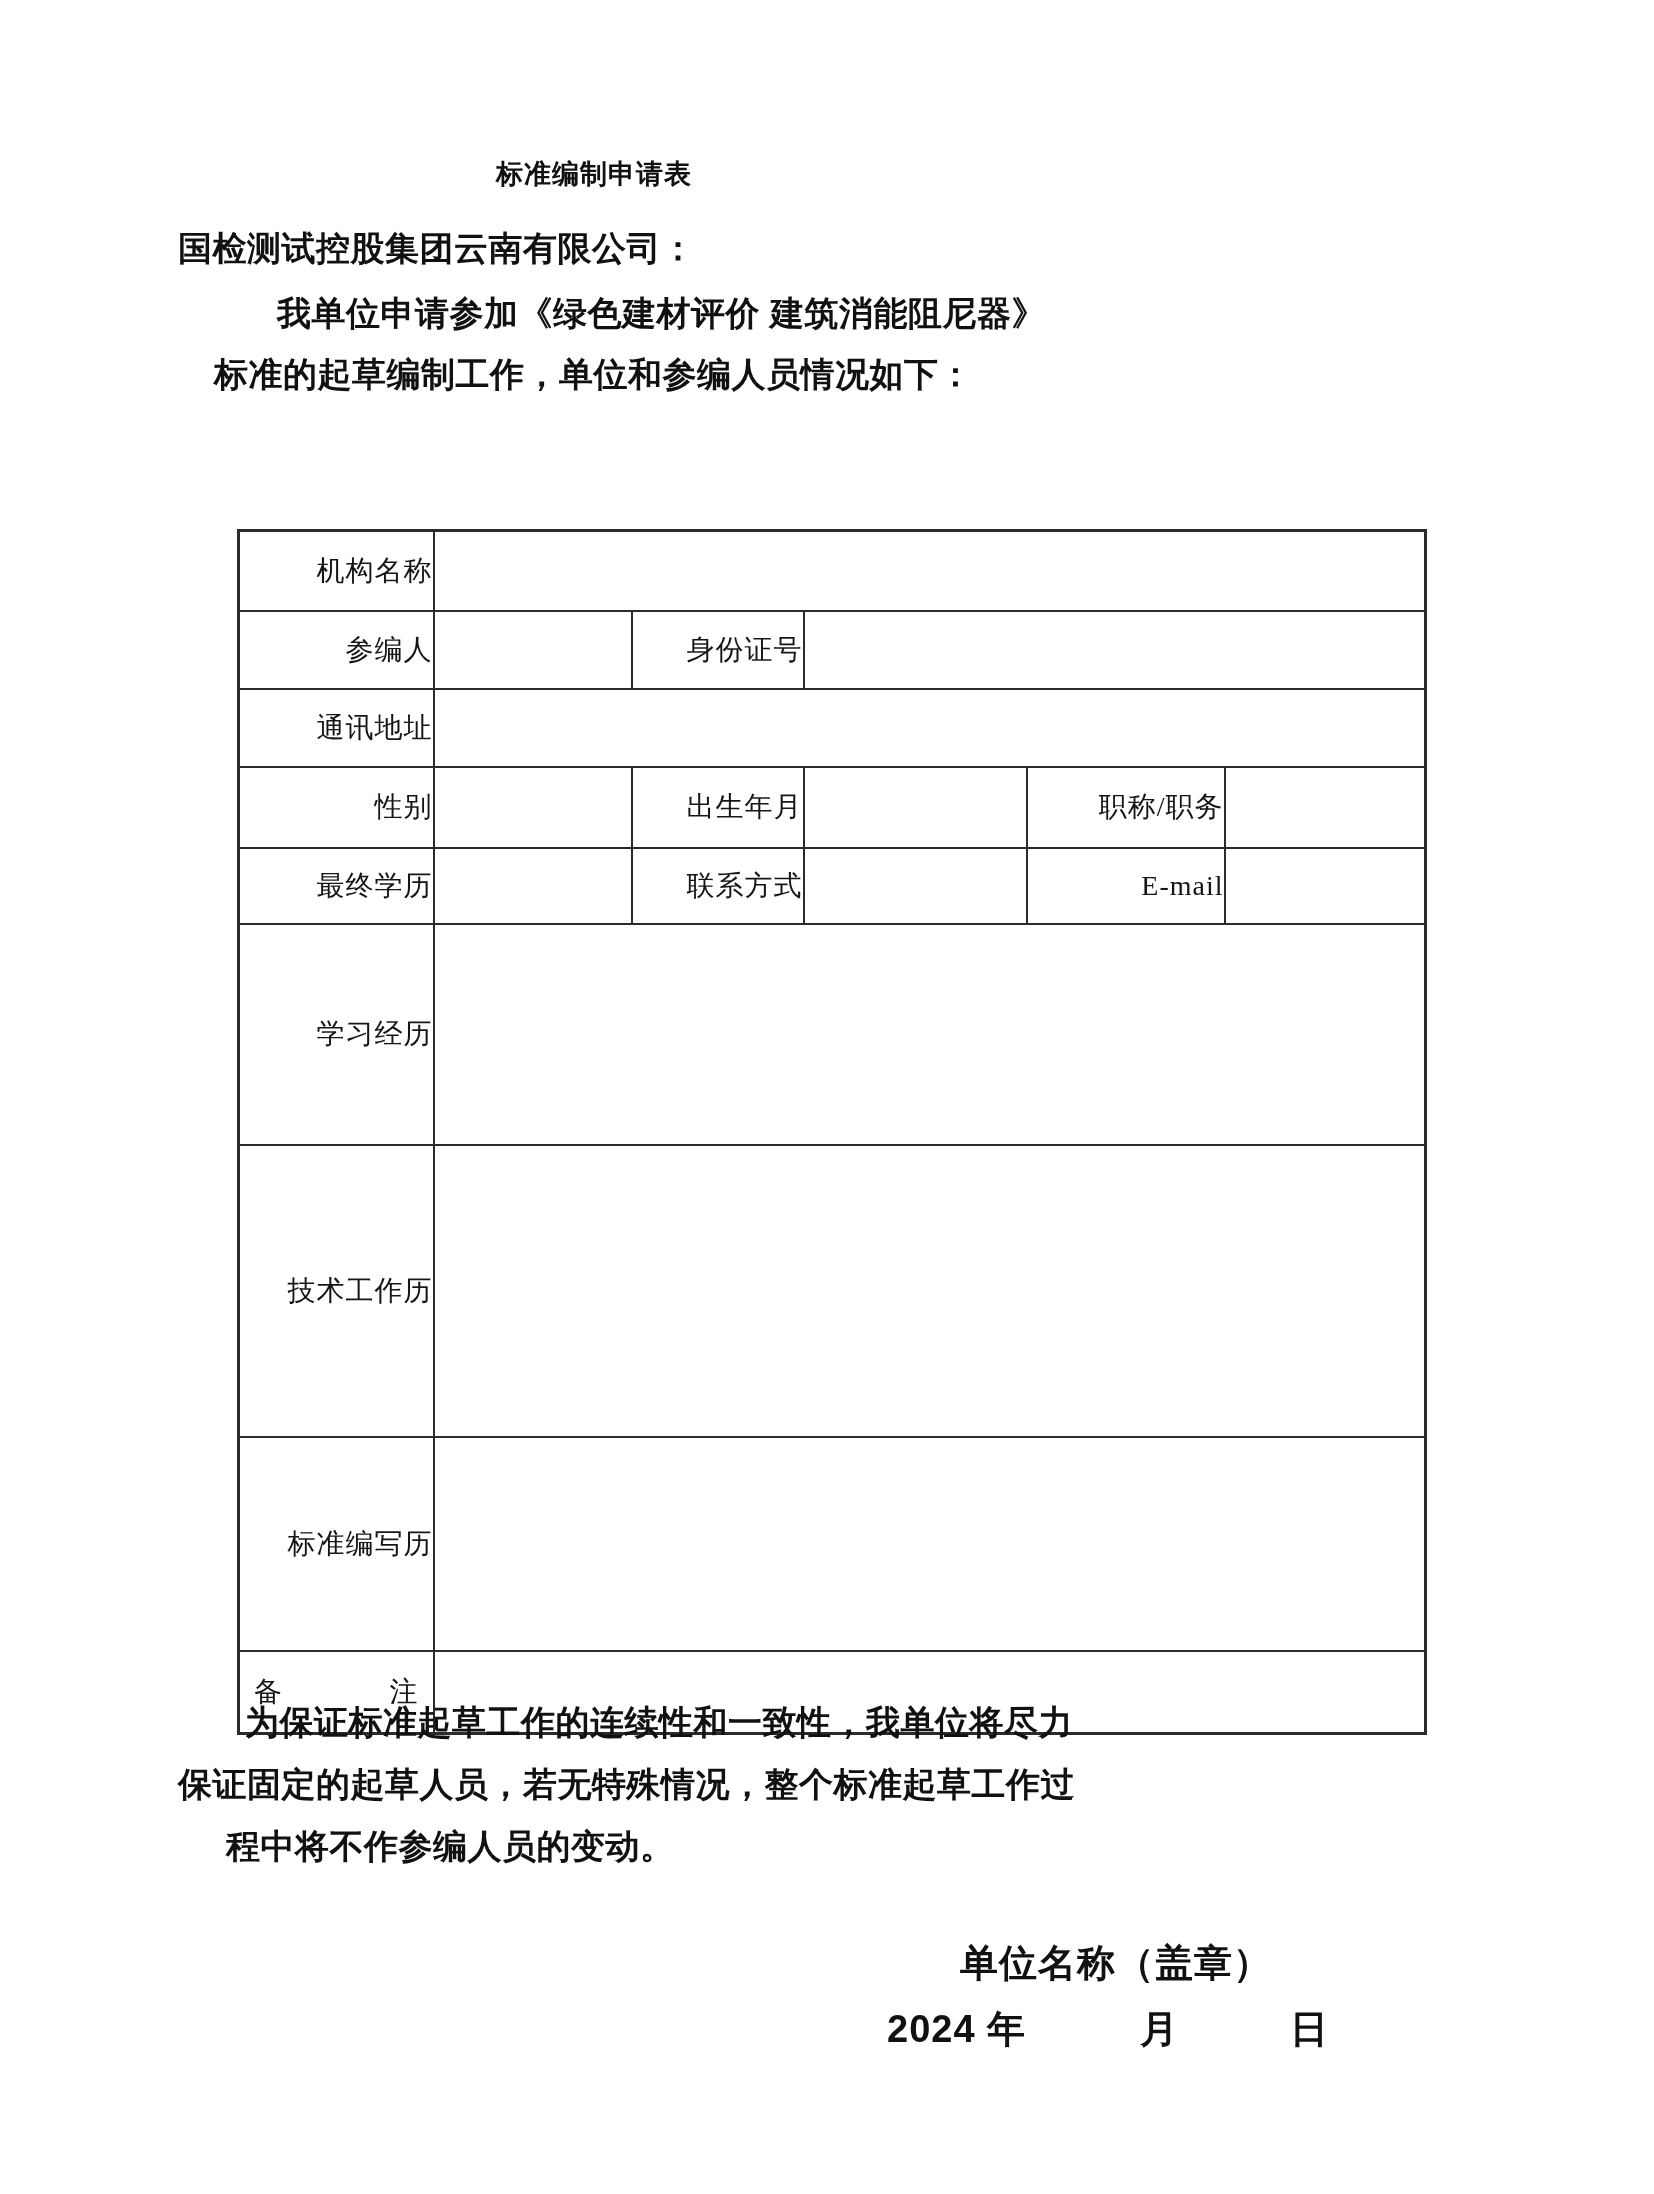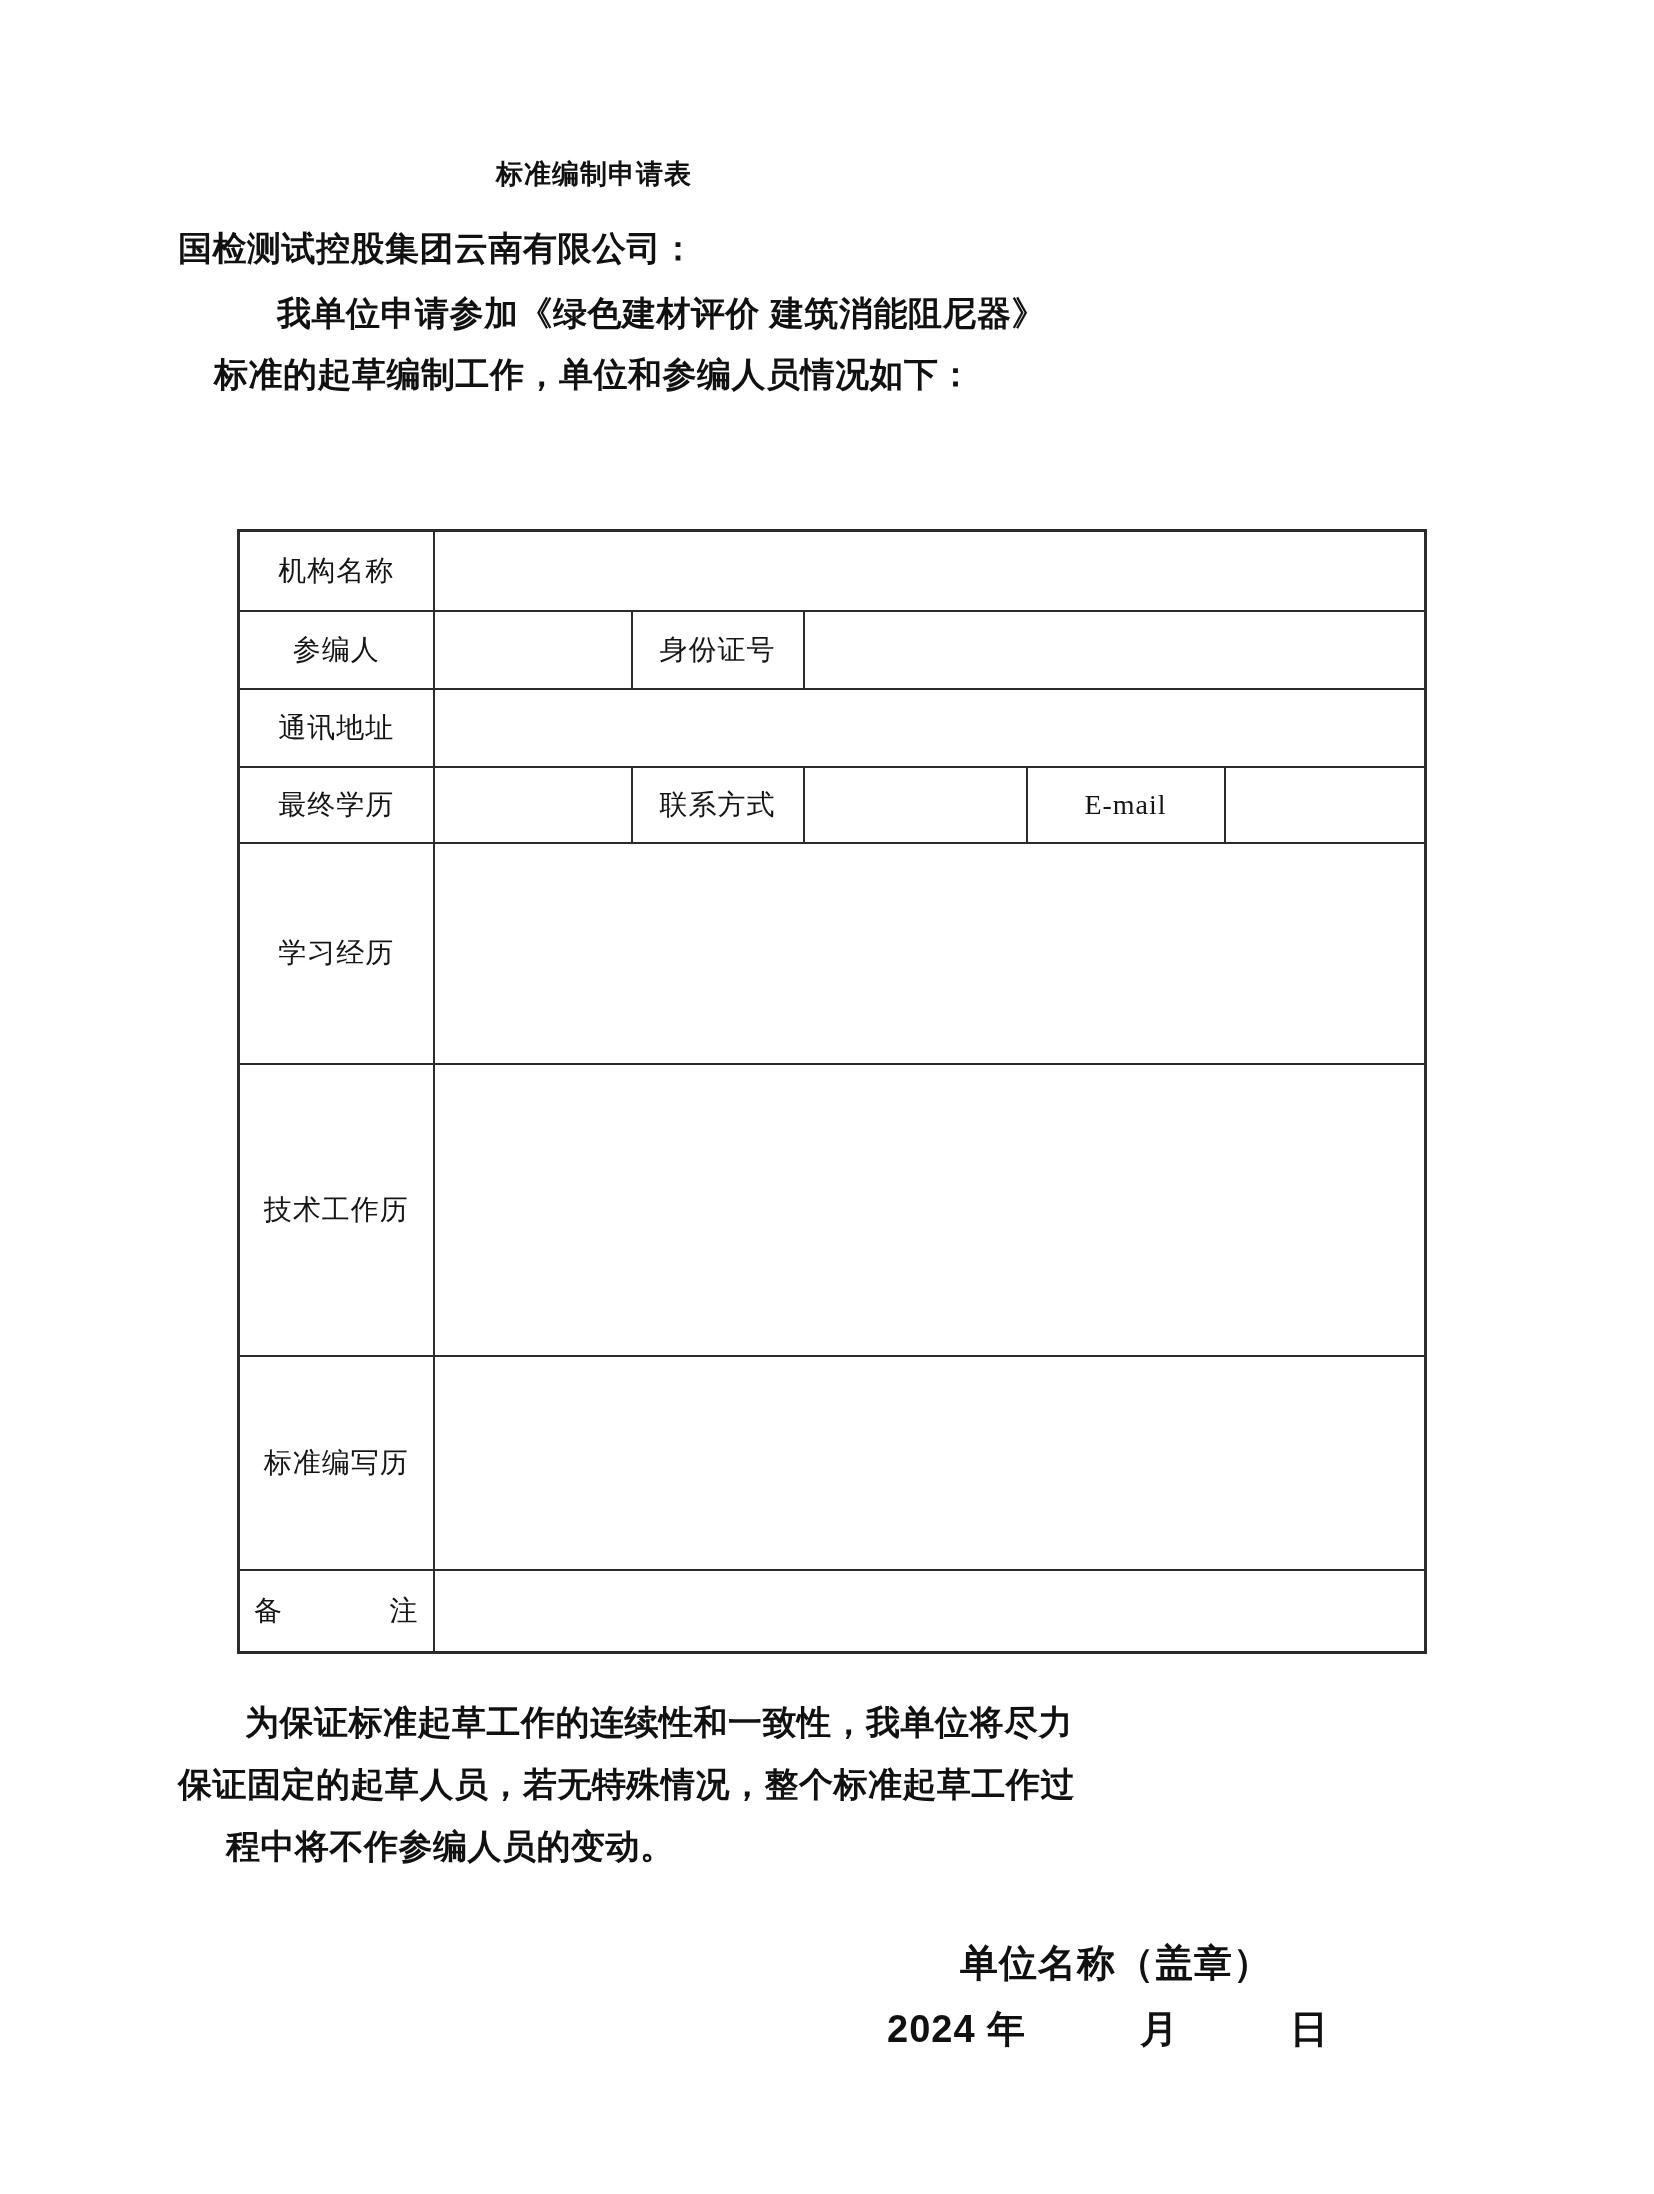--- a/index.html
+++ b/index.html
@@ -33,21 +33,21 @@
   }
   table.form td{
     border:2px solid #2b2b2b;
     padding:0;
     vertical-align:middle;
     overflow:hidden;
   }
   td.lbl{
     font-family:"Liberation Serif","DejaVu Serif",serif;
     font-size:28px;font-weight:400;color:#151515;
-    text-align:center;
+    text-align:right;
     letter-spacing:1px;
   }
   .remarks-split{
     display:flex;justify-content:space-between;
     padding:0 14px;
   }
 
   
   .closing-l1{left:245px;top:1700px;}
   .closing-l2{left:178px;top:1762px;}
@@ -87,20 +87,28 @@
     <tr style="height:78px">
       <td class="lbl">参编人</td>
       <td></td>
       <td class="lbl">身份证号</td>
       <td colspan="3"></td>
     </tr>
     <tr style="height:78px">
       <td class="lbl">通讯地址</td>
       <td colspan="5"></td>
     </tr>
+    <tr style="height:81px">
+      <td class="lbl">性别</td>
+      <td></td>
+      <td class="lbl">出生年月</td>
+      <td></td>
+      <td class="lbl">职称/职务</td>
+      <td></td>
+    </tr>
     <tr style="height:76px">
       <td class="lbl">最终学历</td>
       <td></td>
       <td class="lbl">联系方式</td>
       <td></td>
       <td class="lbl">E-mail</td>
       <td></td>
     </tr>
     <tr style="height:221px">
       <td class="lbl">学习经历</td>

